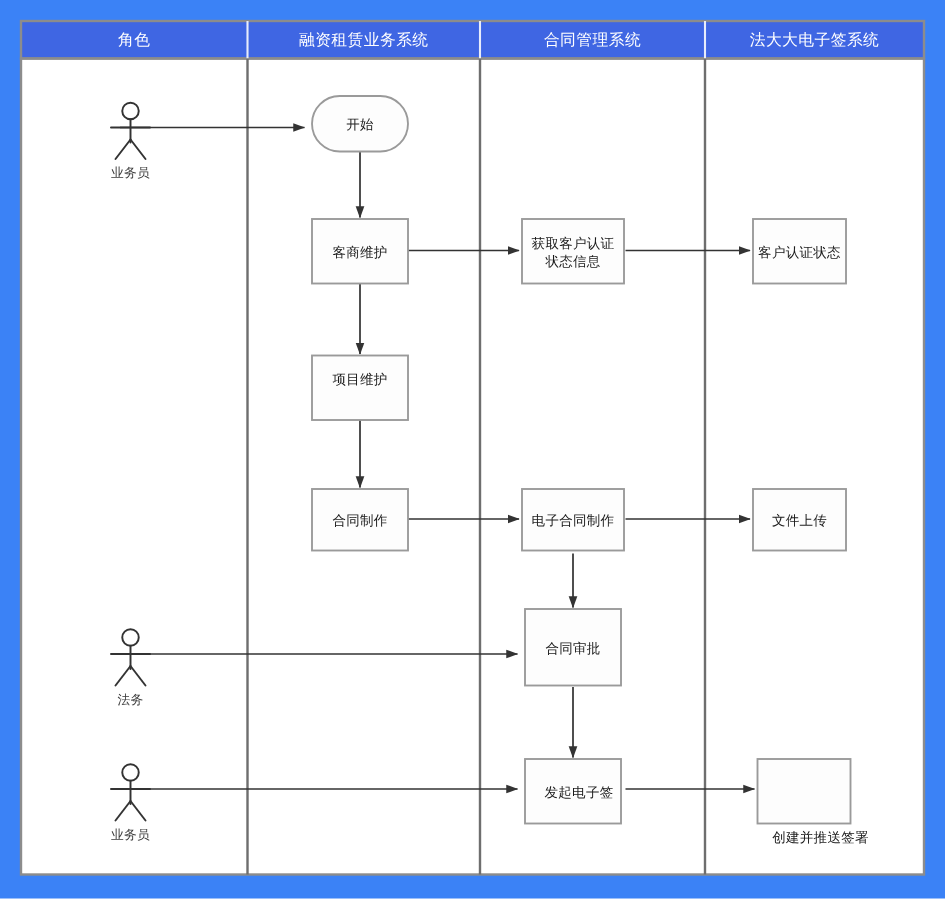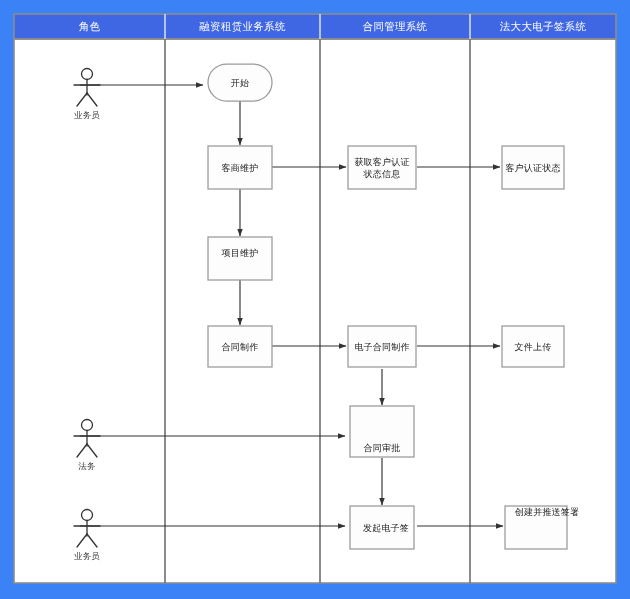--- a/index.html
+++ b/index.html
@@ -164,17 +164,17 @@
   <div class="actor-label" style="left:52px; top:551px; width:70px;">业务员</div>
 
   <div class="node-label" style="left:208px; top:64px; width:64px; height:37px;">开始</div>
   <div class="node-label" style="left:208px; top:146px; width:64px; height:43px;">客商维护</div>
   <div class="node-label" style="left:348px; top:146px; width:68px; height:43px;">获取客户认证状态信息</div>
   <div class="node-label" style="left:502px; top:146px; width:62px; height:43px;">客户认证状态</div>
   <div class="node-label" style="left:208px; top:237px; width:64px; height:32px;">项目维护</div>
   <div class="node-label" style="left:208px; top:326px; width:64px; height:41px;">合同制作</div>
   <div class="node-label" style="left:348px; top:326px; width:68px; height:41px;">电子合同制作</div>
   <div class="node-label" style="left:502px; top:326px; width:62px; height:41px;">文件上传</div>
-  <div class="node-label" style="left:350px; top:406px; width:64px; height:51px;margin-top:16px;">合同审批</div>
+  <div class="node-label" style="left:350px; top:406px; width:64px; height:51px;">合同审批</div>
   <div class="node-label" style="left:350px; top:506px; width:64px; height:43px;padding-left:11px;">发起电子签</div>
-  <div class="node-label" style="left:505px; top:490px; width:84px; height:43px;font-family:Liberation Serif, serif;">创建并推送签署</div>
+  <div class="node-label" style="left:505px; top:536px; width:84px; height:43px;font-family:Liberation Serif, serif;">创建并推送签署</div>
 
 </div>
 
 </body></html>

